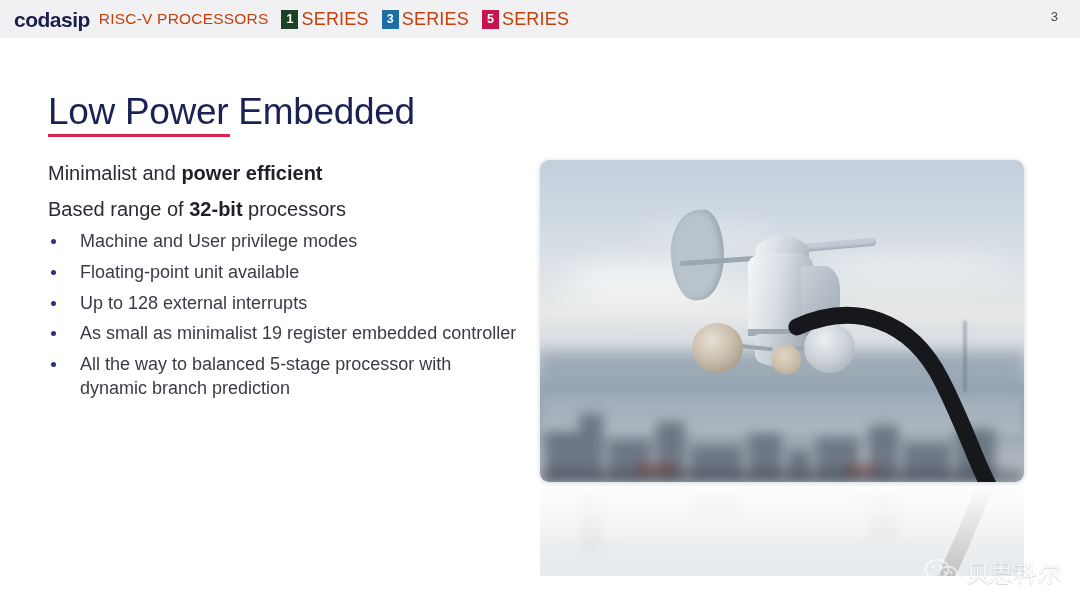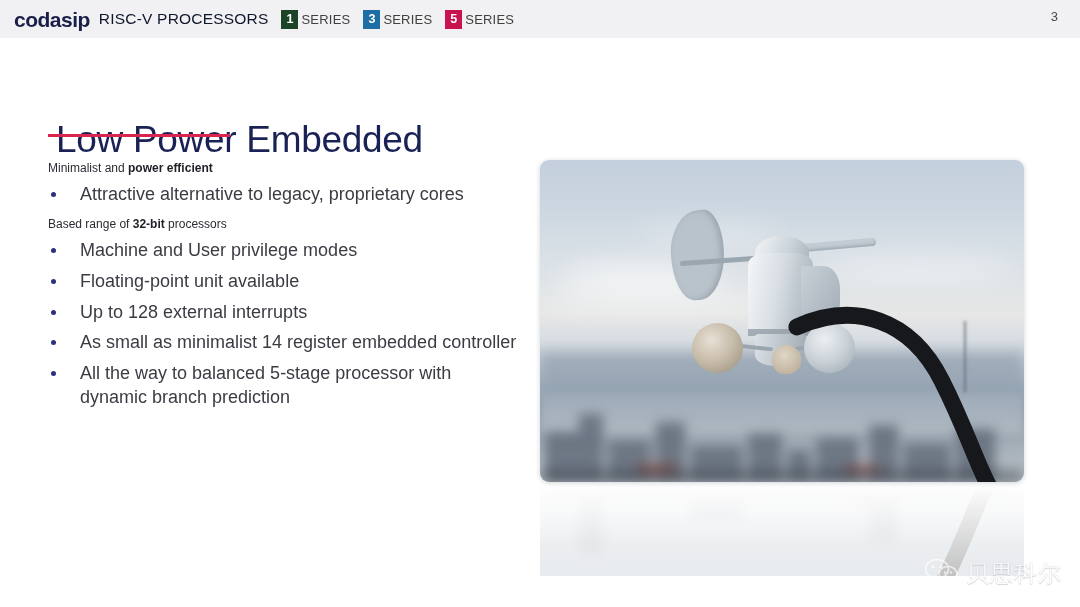--- a/index.html
+++ b/index.html
@@ -29,21 +29,21 @@
     font-size: 21px;
     font-weight: bold;
     color: #1a1f49;
     letter-spacing: -0.5px;
     line-height: 1;
   }
 
   #header-subtitle {
     margin-left: 9px;
     font-size: 15.5px;
-    color: #0f172a;
+    color: #c2410c;
     letter-spacing: 0.2px;
     font-weight: 400;
   }
 
   .series-group {
     display: flex;
     align-items: center;
     margin-left: 13px;
   }
 
@@ -53,66 +53,65 @@
     display: flex;
     align-items: center;
     justify-content: center;
     font-size: 12.5px;
     font-weight: bold;
     color: #ffffff;
     line-height: 1;
   }
 
   .series-word {
-    font-size: 13px;
-    color: #404040;
+    font-size: 18px;
+    color: #c2410c;
     margin-left: 3px;
     letter-spacing: 0.2px;
   }
 
   #page-number {
     position: absolute;
     right: 22px;
     top: 9px;
     font-size: 13px;
     color: #4a4a4a;
   }
 
   
   #slide-title {
     position: absolute;
-    left: 56px;
+    left: 48px;
     top: 92px;
     font-size: 37px;
     color: #1a2255;
     font-weight: 400;
     letter-spacing: -0.3px;
     line-height: 1.1;
-    margin-top: 28px;
   }
 
   #title-underline {
     position: absolute;
     left: 48px;
     top: 134px;
     width: 182px;
     height: 3px;
     background: #d9264f;
   }
 
   
   #content-column {
     position: absolute;
     left: 48px;
     top: 160px;
     width: 470px;
   }
 
   .lead-line {
-    font-size: 12px;
+    font-size: 20px;
     color: #2b2b33;
     line-height: 1.35;
     margin-bottom: 7px;
     margin-top: 9px;
     font-weight: 400;
   }
   .lead-line:first-child { margin-top: 0; }
 
   .lead-line b { font-weight: bold; color: #1f1f26; }
 
@@ -413,40 +412,36 @@
   </div>
 
   <div id="page-number">3</div>
 </div>
 
 <div id="slide-title" style="color: rgb(26, 34, 85);">Low Power Embedded</div>
 <div id="title-underline" style="background: rgb(217, 38, 79);"></div>
 
 <div id="content-column">
     <div class="lead-line"><span>Minimalist and </span><b>power efficient</b><span></span></div>
-    <div class="bullet-row">
-      <span class="bullet-dot"></span>
-      <span class="bullet-text">Attractive alternative to legacy, proprietary cores</span>
-    </div>
     <div class="lead-line"><span>Based range of </span><b>32-bit</b><span> processors</span></div>
     <div class="bullet-row">
       <span class="bullet-dot"></span>
       <span class="bullet-text">Machine and User privilege modes</span>
     </div>
     <div class="bullet-row">
       <span class="bullet-dot"></span>
       <span class="bullet-text">Floating-point unit available</span>
     </div>
     <div class="bullet-row">
       <span class="bullet-dot"></span>
       <span class="bullet-text">Up to 128 external interrupts</span>
     </div>
     <div class="bullet-row">
       <span class="bullet-dot"></span>
-      <span class="bullet-text">As small as minimalist 14 register embedded controller</span>
+      <span class="bullet-text">As small as minimalist 19 register embedded controller</span>
     </div>
     <div class="bullet-row">
       <span class="bullet-dot"></span>
       <span class="bullet-text">All the way to balanced 5-stage processor with dynamic branch prediction</span>
     </div>
   </div>
 
 <div id="photo-frame">
   <div id="sky"></div>
   <div class="cloud" id="cloud-a"></div>

